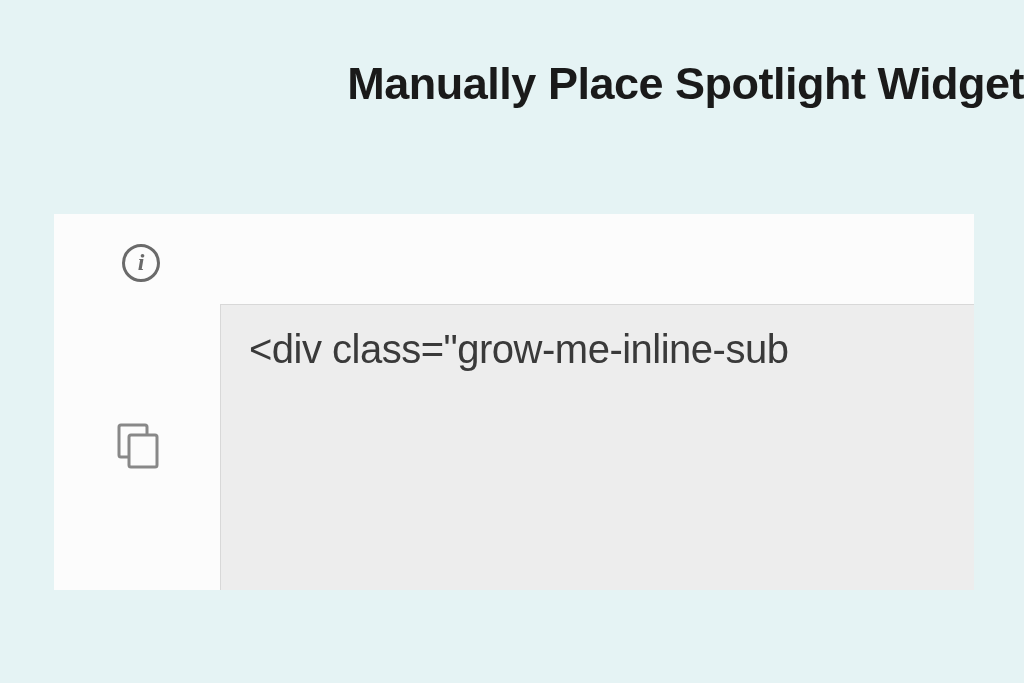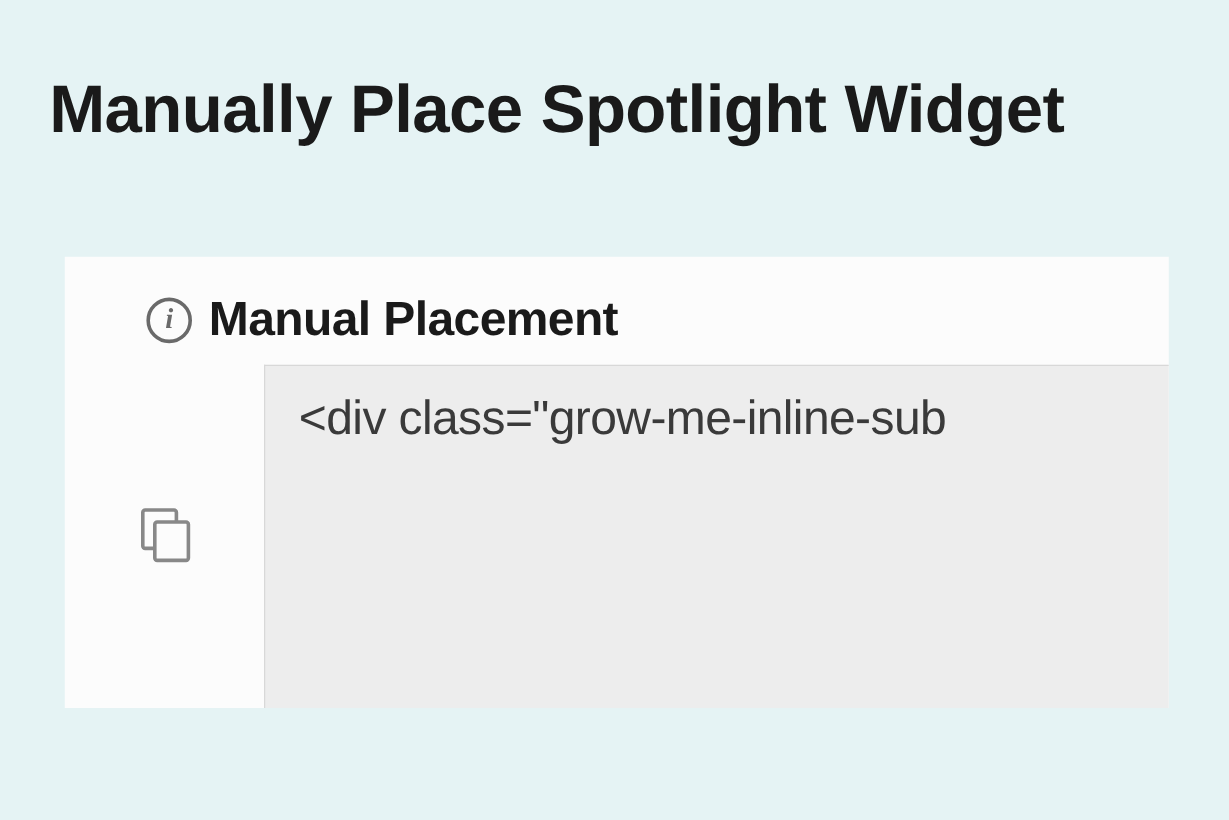--- a/index.html
+++ b/index.html
@@ -13,22 +13,22 @@
       background-color: #e5f3f4;
       font-family: -apple-system, BlinkMacSystemFont, "Segoe UI", Helvetica, Arial, sans-serif;
       overflow: hidden;
       position: relative;
     }
     .page-title {
       position: absolute;
       top: 58px;
       left: 0;
       right: 0;
-      text-align: left;
-      font-size: 56px;
+      text-align: right;
+      font-size: 45px;
       font-weight: 700;
       color: #1a1a1a;
       letter-spacing: -0.5px;
       margin-left: 41px;
     }
     .panel {
       position: absolute;
       top: 214px;
       left: 54px;
       width: 920px;
@@ -114,21 +114,20 @@
 </head>
 <body>
 
 <h1 class="page-title">Manually Place Spotlight Widget</h1>
 
 <div class="panel">
   <div class="section-header">
     <div class="info-icon">
       <span class="info-icon-inner">i</span>
     </div>
-    <span class="section-title">Manual Placement</span>
   </div>
 
   <div class="code-area-wrapper">
     <div class="copy-icon">
       <svg viewBox="0 0 44 48" fill="none" stroke="#888888" stroke-width="3">
         <rect x="3" y="3" width="28" height="32" rx="2"></rect>
         <rect x="13" y="13" width="28" height="32" rx="2" fill="#fcfcfc"></rect>
       </svg>
     </div>
     <div class="code-box">

